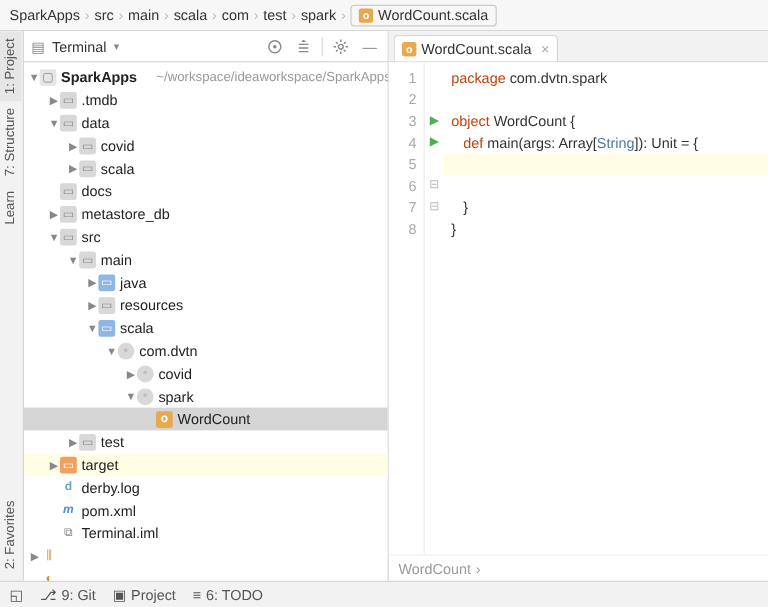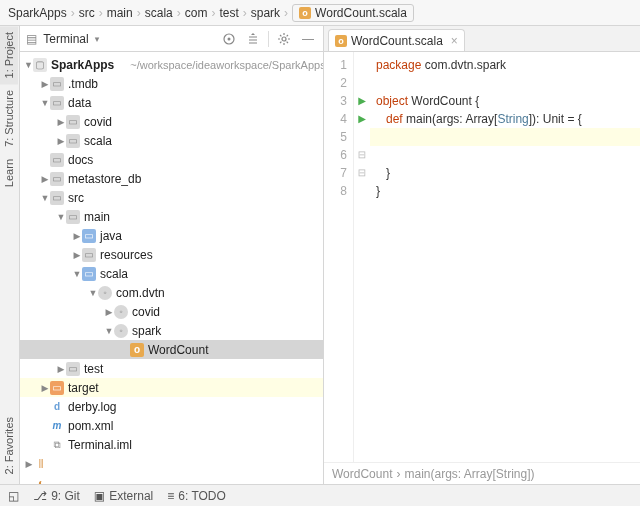--- a/index.html
+++ b/index.html
@@ -305,32 +305,31 @@
 <span><span class="kw">object</span><span> WordCount {</span></span>
 <span><span class="kw">   def</span><span> main(args: Array[</span><span class="str">String</span><span>]): Unit = {</span></span>
 <span class="cur-line"> </span>
 <span>   }</span>
 <span>}</span>
 <span> </span></div>
     </div>
     <div class="crumb-nav">
       <span>WordCount</span>
         <span>›</span>
-        <span>main(args: Array[String])</span>
     </div>
   </div>
 </div>
 
 <div class="status">
   <span class="sbtn">◱</span>
   <span class="sbtn">
       <span>⎇</span>
       <span>9: Git</span>
     </span>
   <span class="sbtn">
       <span>▣</span>
-      <span>External</span>
+      <span>Project</span>
     </span>
   <span class="sbtn">
       <span>≡</span>
       <span>6: TODO</span>
     </span>
 </div>
 
 </body></html>

